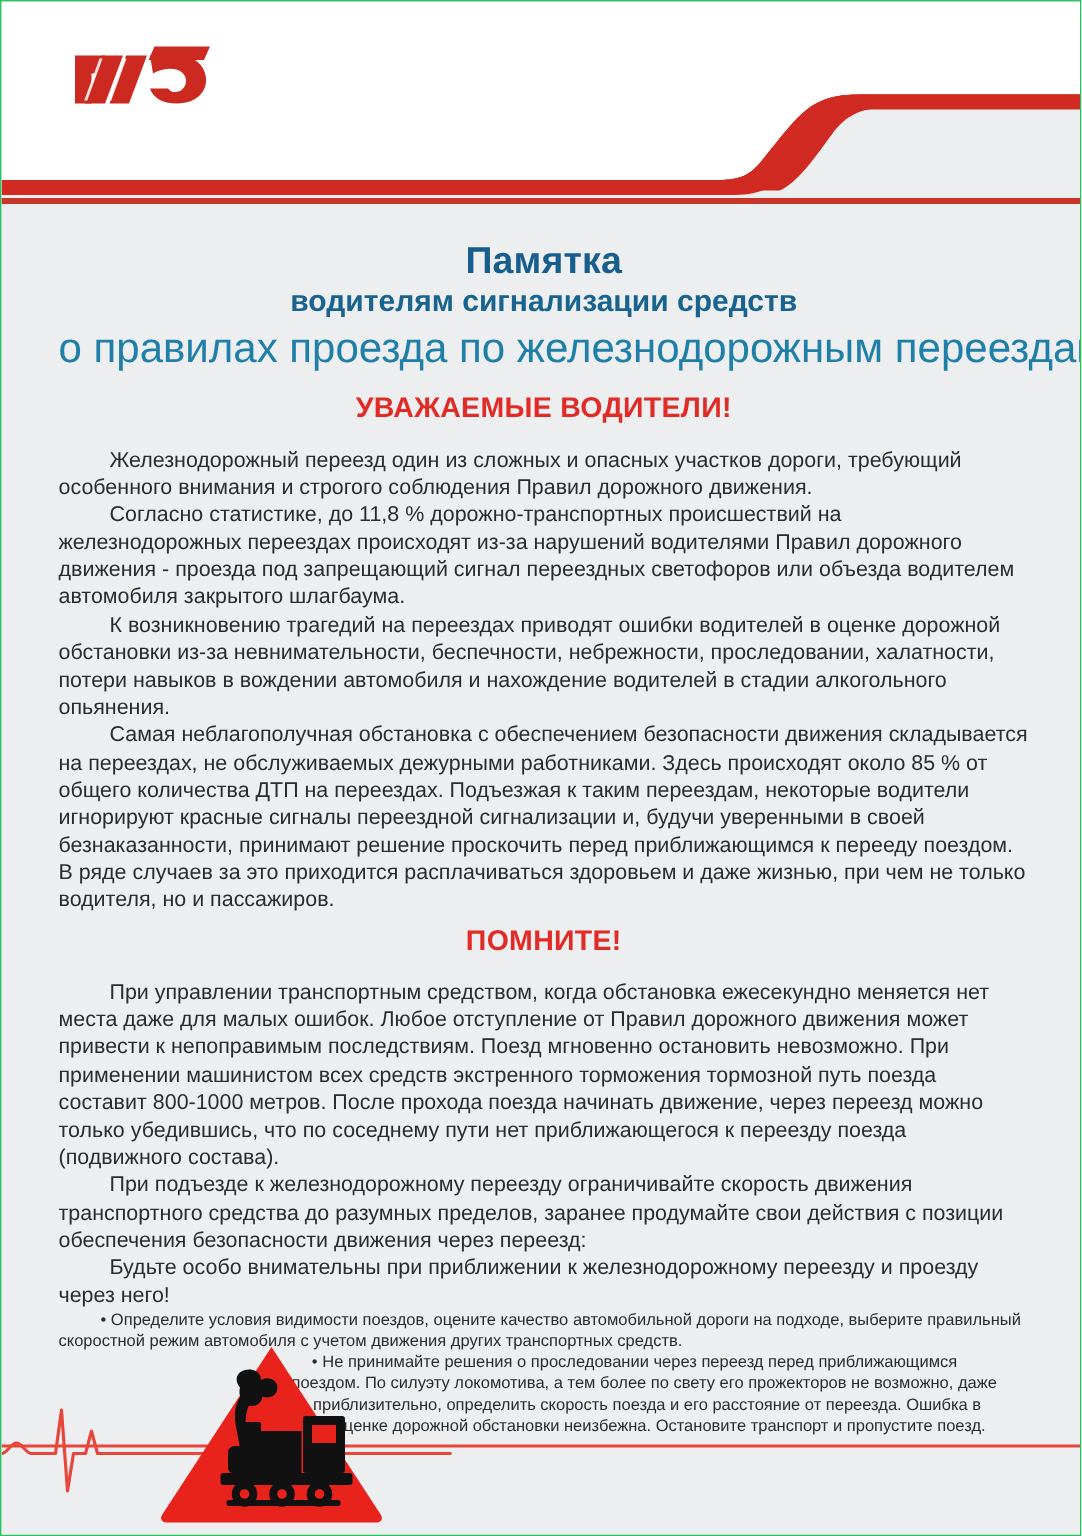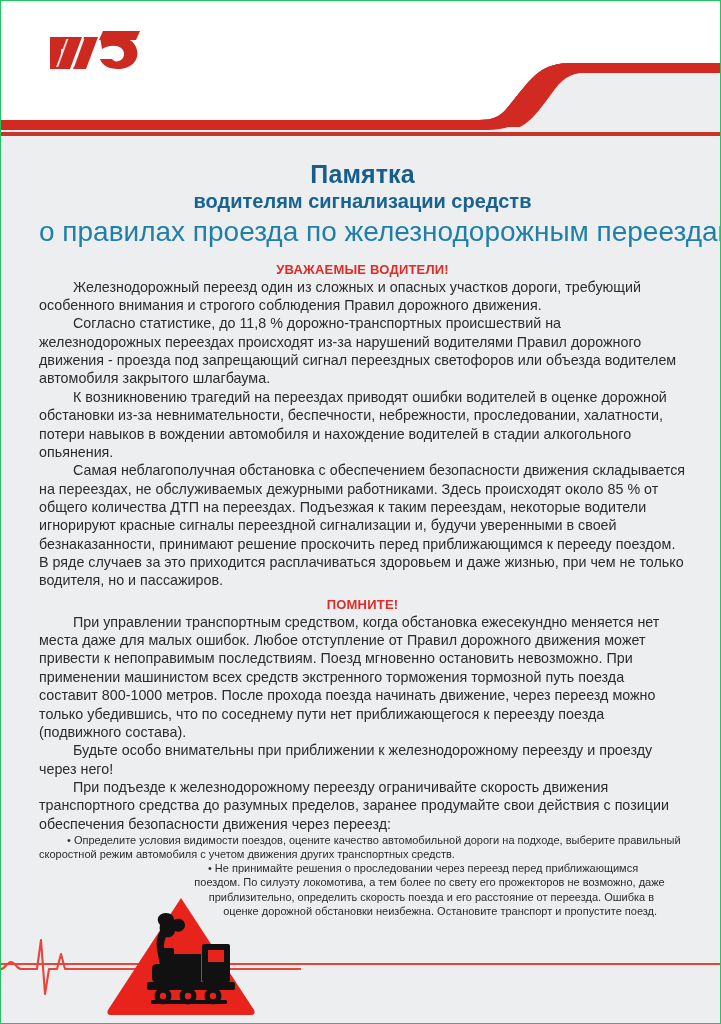--- a/index.html
+++ b/index.html
@@ -95,39 +95,39 @@
     font-size: 28px;
     font-weight: normal;
     color: #1f7fa8;
     line-height: 1.18;
     margin-top: 1px;
     white-space: nowrap;
   }
 
   .red-heading {
     text-align: center;
-    font-size: 13px;
+    font-size: 19px;
     font-weight: bold;
     color: #e12b26;
     letter-spacing: 0.2px;
   }
   .rh-1 { margin-top: 14px; }
   .rh-2 { margin-top: 7px; }
 
   
   .para {
     font-size: 14.3px;
     color: #2b2b2b;
     line-height: 1.285;
     text-align: left;
     margin: 0;
   }
   .para + .para { margin-top: 0px; }
   .indent { text-indent: 34px; }
-  .para-group { margin-top: 1px; }
+  .para-group { margin-top: 14px; }
   .gap-before { margin-top: 19px; }
 
   .bullet-para {
     font-size: 11px;
     color: #2b2b2b;
     line-height: 1.285;
     text-indent: 28px;
     margin: 0;
   }
 
@@ -239,22 +239,22 @@
         <p class="para indent">Железнодорожный переезд один из сложных и опасных участков дороги, требующий особенного внимания и строгого соблюдения Правил дорожного движения.</p>
         <p class="para indent">Согласно статистике, до 11,8 % дорожно-транспортных происшествий на железнодорожных переездах происходят из-за нарушений водителями Правил дорожного движения - проезда под запрещающий сигнал переездных светофоров или объезда водителем автомобиля закрытого шлагбаума.</p>
         <p class="para indent">К возникновению трагедий на переездах приводят ошибки водителей в оценке дорожной обстановки из-за невнимательности, беспечности, небрежности, проследовании, халатности, потери навыков в вождении автомобиля и нахождение водителей в стадии алкогольного опьянения.</p>
         <p class="para indent">Самая неблагополучная обстановка с обеспечением безопасности движения складывается на переездах, не обслуживаемых дежурными  работниками. Здесь происходят около 85 % от общего количества ДТП на переездах. Подъезжая к таким переездам, некоторые водители игнорируют красные сигналы переездной сигнализации и, будучи уверенными в своей безнаказанности, принимают решение проскочить перед приближающимся к перееду поездом. В ряде случаев за это приходится расплачиваться здоровьем и даже жизнью, при чем не только водителя, но и пассажиров.</p>
       </div>
 
       <div class="red-heading rh-2">ПОМНИТЕ!</div>
 
       <div class="para-group">
         <p class="para indent">При управлении транспортным  средством, когда обстановка ежесекундно меняется нет места даже для малых ошибок. Любое отступление от Правил дорожного движения может привести к непоправимым последствиям. Поезд мгновенно остановить невозможно. При применении машинистом всех средств экстренного торможения тормозной путь поезда составит 800-1000 метров. После прохода поезда начинать движение, через переезд можно только убедившись, что по соседнему пути нет приближающегося к переезду поезда (подвижного состава).</p>
+        <p class="para indent gap-before">При подъезде к железнодорожному переезду ограничивайте скорость движения транспортного средства до разумных пределов, заранее продумайте свои действия с позиции обеспечения безопасности движения через переезд:</p>
         <p class="para indent">Будьте особо внимательны при приближении к железнодорожному переезду и проезду через него!</p>
-        <p class="para indent gap-before">При подъезде к железнодорожному переезду ограничивайте скорость движения транспортного средства до разумных пределов, заранее продумайте свои действия с позиции обеспечения безопасности движения через переезд:</p>
       </div>
 
       <div class="clearfix">
         <p class="bullet-para">• Определите условия видимости поездов, оцените качество автомобильной дороги на подходе, выберите правильный скоростной режим автомобиля с учетом движения других транспортных средств.</p>
         <div class="sign-float"></div>
         <p class="bullet-para">• Не принимайте решения о проследовании через переезд перед приближающимся поездом. По силуэту локомотива, а тем более по свету его прожекторов не возможно, даже приблизительно, определить скорость поезда и его расстояние от переезда. Ошибка в оценке дорожной обстановки неизбежна. Остановите транспорт и пропустите поезд.</p>
       </div>
 
     </div>
 

